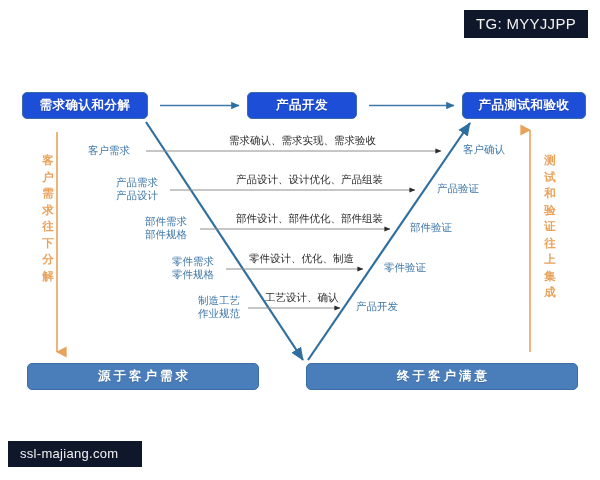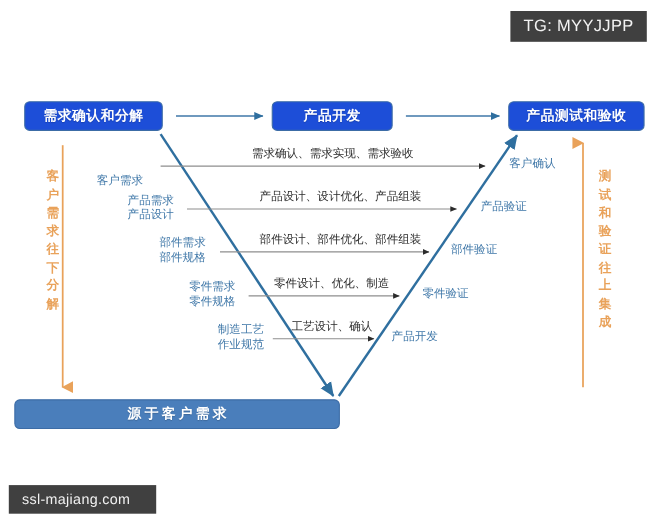--- a/index.html
+++ b/index.html
@@ -16,21 +16,21 @@
   }
   #stage {
     position: absolute;
     left: 0; top: 0;
     width: 600px; height: 480px;
     background: #ffffff;
   }
   
   .wm {
     position: absolute;
-    background: #404040;
+    background: #0f172a;
     color: #f2f2f2;
     font-family: "Liberation Sans", sans-serif;
     display: flex;
     align-items: center;
     justify-content: center;
     letter-spacing: 0.3px;
   }
   #wm-top {
     right: 12px; top: 10px;
     padding: 5px 12px 6px 12px;
@@ -70,21 +70,21 @@
     font-size: 12.5px;
     font-weight: bold;
     display: flex;
     align-items: center;
     justify-content: center;
     box-sizing: border-box;
     letter-spacing: 3px;
     text-indent: 3px;
     text-shadow: 0 1px 1px rgba(0,0,0,0.18);
   }
-  #box-origin { left: 13px;  top: 363px; width: 296px; height: 27px; }
+  #box-origin { left: 27px;  top: 363px; width: 232px; height: 27px; }
   #box-endsat { left: 306px; top: 363px; width: 272px; height: 27px; }
   
   .vcap {
     position: absolute;
     color: #e9a25a;
     font-size: 11.5px;
     font-weight: bold;
     width: 16px;
     text-align: center;
     line-height: 16.5px;
@@ -174,20 +174,21 @@
     <g>
       <line x1="248" y1="308" x2="340" y2="308" stroke="#8e8e8e" stroke-width="1" marker-end="url(#ah-gray)"></line>
     </g>
   </svg>
 
   <div class="pbox" id="box-req">需求确认和分解</div>
   <div class="pbox" id="box-dev">产品开发</div>
   <div class="pbox" id="box-test">产品测试和验收</div>
 
   <div class="bbox" id="box-origin">源于客户需求</div>
+  <div class="bbox" id="box-endsat">终于客户满意</div>
 
   <div class="vcap" id="cap-left">
     <span>客</span>
     <span>户</span>
     <span>需</span>
     <span>求</span>
     <span>往</span>
     <span>下</span>
     <span>分</span>
     <span>解</span>
@@ -197,21 +198,21 @@
     <span>试</span>
     <span>和</span>
     <span>验</span>
     <span>证</span>
     <span>往</span>
     <span>上</span>
     <span>集</span>
     <span>成</span>
   </div>
 
-  <div class="lbl left" style="left:88px; top:158px;">
+  <div class="lbl left" style="left:88px; top:144px;">
     <span>客户需求</span>
   </div>
   <div class="lbl mid" style="left:229px; top:134px;">
     <span>需求确认、需求实现、需求验收</span>
   </div>
   <div class="lbl right" style="left:463px; top:143px;">
     <span>客户确认</span>
   </div>
 
   <div class="lbl left" style="left:116px; top:176px;">

